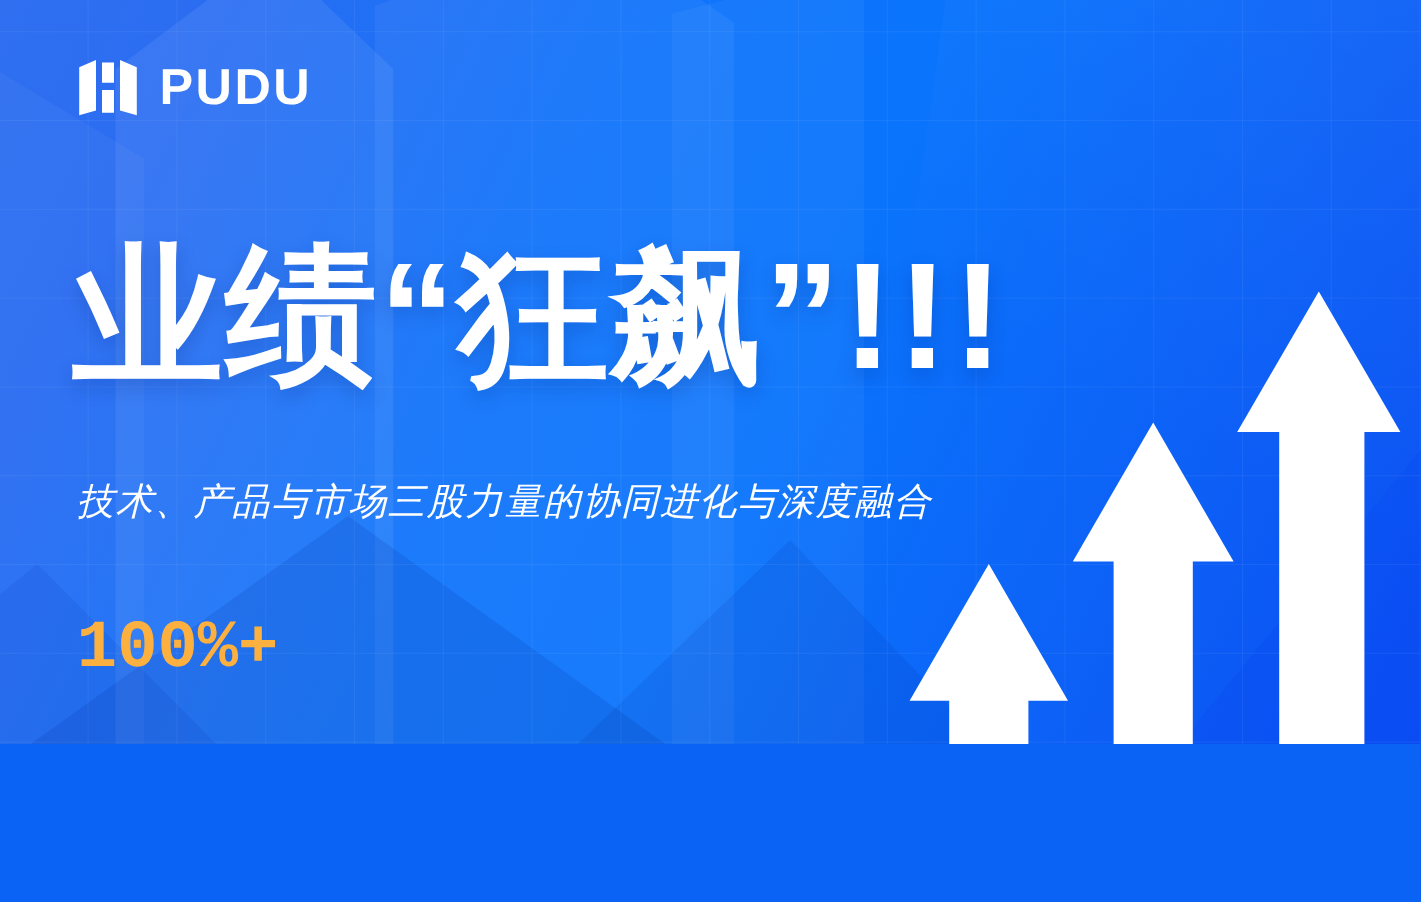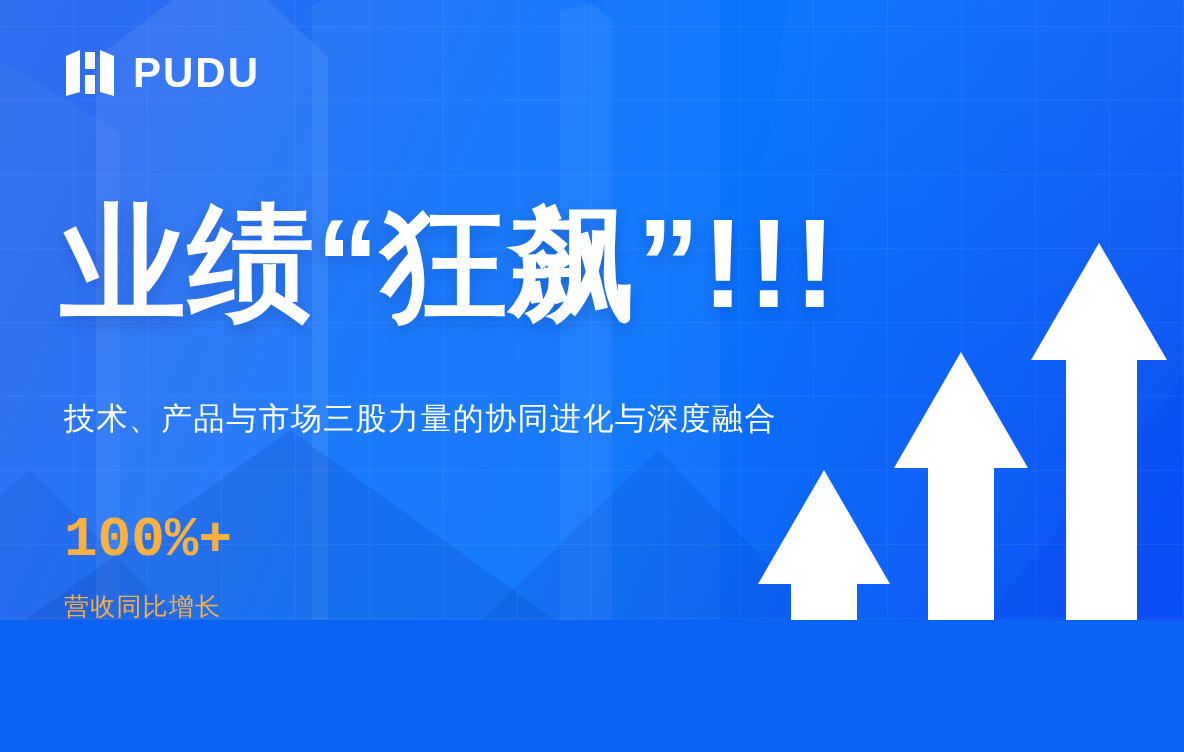--- a/index.html
+++ b/index.html
@@ -146,20 +146,21 @@
 
   
   #subtitle {
     position:absolute; left:64px; top:398px;
     color:#ffffff;
     font-size:31px;
     letter-spacing:1.4px;
     line-height:1.3;
     white-space:nowrap;
     font-family:"DejaVu Sans","Liberation Sans",sans-serif;
+    font-style:italic;
   }
 
   
   #stats { position:absolute; left:64px; top:512px; display:flex; gap:118px; }
   .stat-value {
     color:#fbb040;
     font-size:56px;
     font-weight:bold;
     line-height:1;
     letter-spacing:0px;
@@ -227,17 +228,16 @@
 
   <div id="headline">
     <span>业绩</span><span class="q">“</span><span>狂飙</span><span class="q">”</span><span class="bang">!!!</span>
   </div>
 
   <div id="subtitle">技术、产品与市场三股力量的协同进化与深度融合</div>
 
   <div id="stats">
     <div>
       <div class="stat-value">100%+</div>
-      <div class="stat-label">营收同比增长</div>
     </div>
   </div>
 
 </div>
 
 </body></html>

